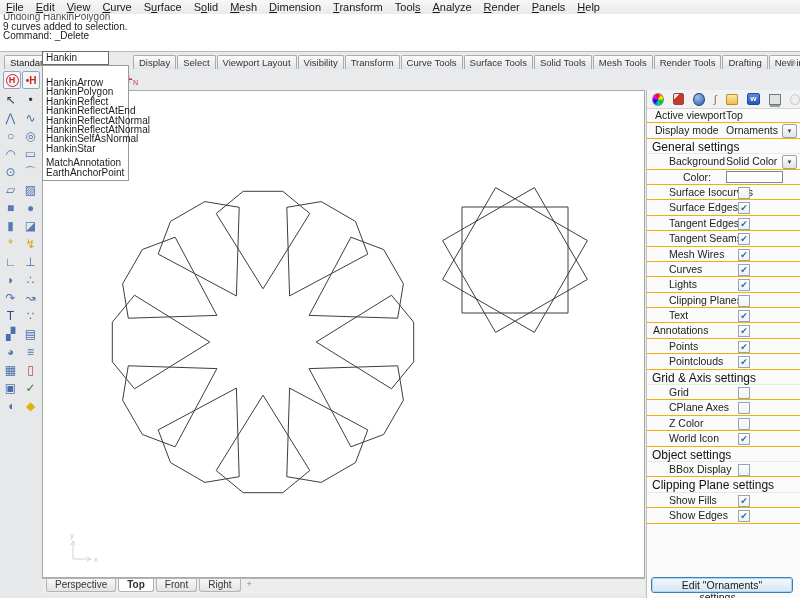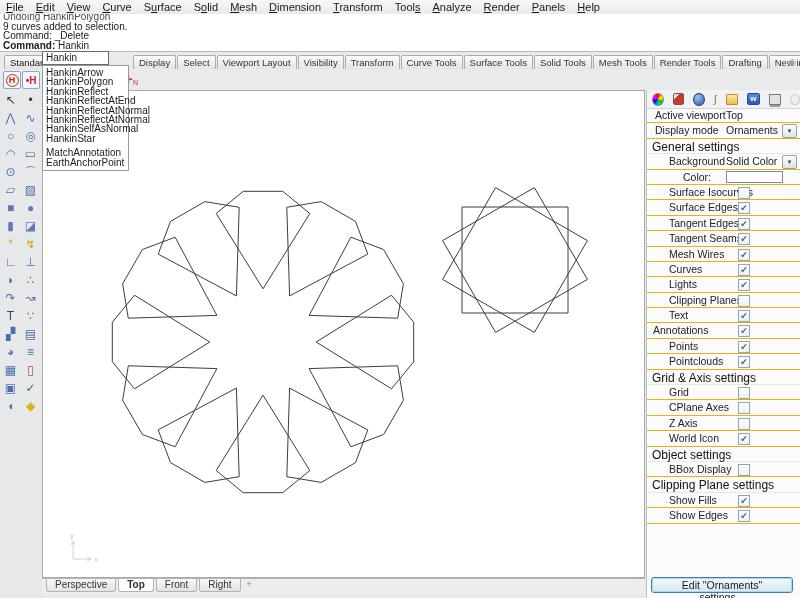--- a/index.html
+++ b/index.html
@@ -72,21 +72,21 @@
       background:linear-gradient(#fdfdfd,#eef1f3);font-size:9px;line-height:10px;text-align:center;color:#2e6da4;}
   .dd{position:absolute;right:3px;top:1px;width:13px;height:12px;border:1px solid #98a0a8;border-radius:2px;
       background:linear-gradient(#fdfdfd,#dfe3e6);font-size:6px;line-height:12px;text-align:center;color:#444;}
   .cfield{position:absolute;left:79px;right:17px;top:1px;height:10px;border:1px solid #7a8a99;background:#fff;}
   #editbtn{position:absolute;left:4px;right:7px;bottom:5px;height:16px;font-size:10.5px;color:#1a1a1a;
            background:linear-gradient(#f4f9fd,#d4e6f3);border:1px solid #3c7fb1;border-radius:3px;outline:1px solid #aed4ee;outline-offset:-2px;
            font-family:"Liberation Sans","DejaVu Sans",sans-serif;}
   
   #popup{position:absolute;left:42px;top:51px;z-index:50;font-size:10px;}
   #popin{width:62px;height:12px;line-height:12px;border:1px solid #6a6a6a;background:#fff;padding:0 0 0 3px;}
-  #poplist{width:82px;border:1px solid #9a9a9a;background:#fff;padding:2px 0 3px 3px;margin-top:0;}
+  #poplist{width:82px;border:1px solid #9a9a9a;background:#fff;padding:12px 0 3px 3px;margin-top:0;}
   .popitem{line-height:9.4px;white-space:nowrap;}
   .popspacer{height:5px;}
 </style>
 </head>
 <body>
 
 <div id="app">
   <div id="menubar">
       <span class="menuitem"><u>F</u>ile</span>
       <span class="menuitem"><u>E</u>dit</span>
@@ -100,21 +100,20 @@
       <span class="menuitem">Tool<u>s</u></span>
       <span class="menuitem"><u>A</u>nalyze</span>
       <span class="menuitem"><u>R</u>ender</span>
       <span class="menuitem"><u>P</u>anels</span>
       <span class="menuitem"><u>H</u>elp</span>
     </div>
   <div id="cmdarea">
       <div class="cmdline">Undoing HankinPolygon</div>
       <div class="cmdline">9 curves added to selection.</div>
       <div class="cmdline">Command: _Delete</div>
-      <div class="cmdline cmdprompt"><b>Command:</b> Hankin</div>
     </div>
 
   <div id="tabbar">
     <span id="standardtab" class="ttab-like">Standard</span>
     <span id="othertabs"><span class="ttab">Display</span><span class="ttab">Select</span><span class="ttab">Viewport Layout</span><span class="ttab">Visibility</span><span class="ttab">Transform</span><span class="ttab">Curve Tools</span><span class="ttab">Surface Tools</span><span class="ttab">Solid Tools</span><span class="ttab">Mesh Tools</span><span class="ttab">Render Tools</span><span class="ttab">Drafting</span><span class="ttab">New in V6</span></span>
     <span id="tbopts">◉</span>
   </div>
 
   <div id="tbrow">
     <span class="hbtn" id="hbtn1">
@@ -288,21 +287,21 @@
         </div>
         <div class="prow">
           <span class="lab" style="left: 22px;">Grid</span>
           <span class="cb"></span>
         </div>
         <div class="prow">
           <span class="lab" style="left: 22px;">CPlane Axes</span>
           <span class="cb"></span>
         </div>
         <div class="prow">
-          <span class="lab" style="left: 22px;">Z Axis</span>
+          <span class="lab" style="left: 22px;">Z Color</span>
           <span class="cb"></span>
         </div>
         <div class="prow">
           <span class="lab" style="left: 22px;">World Icon</span>
           <span class="cb">✔</span>
         </div>
         <div class="prow hdr">
           <span class="lab" style="left: 5px;">Object settings</span>
         </div>
         <div class="prow">

